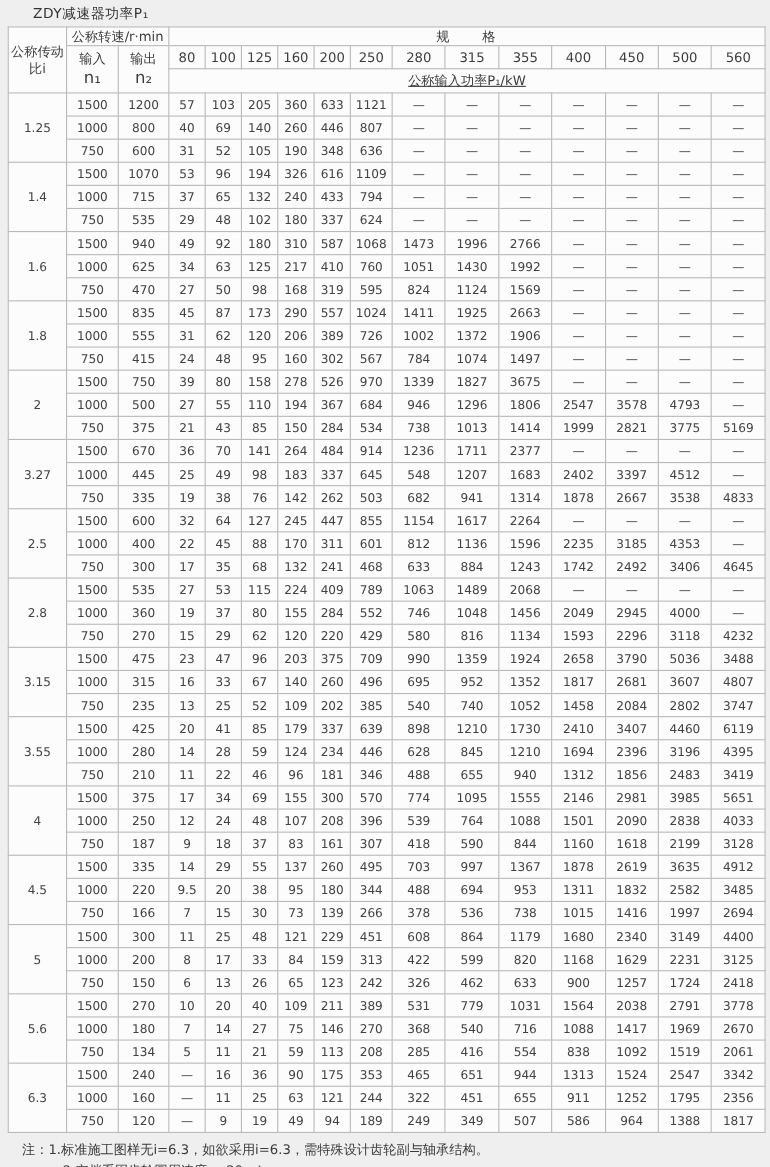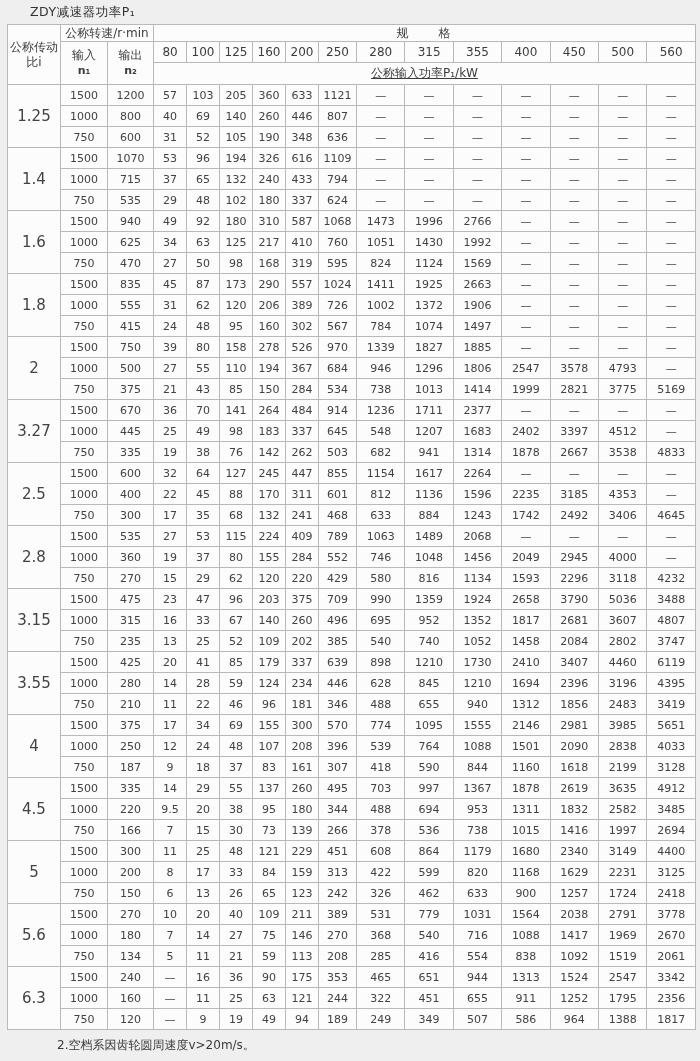--- a/index.html
+++ b/index.html
@@ -32,23 +32,23 @@
     font-weight:normal;
     padding:0 1px;
     overflow:hidden;
     white-space:nowrap;
   }
   thead th{font-size:12px;line-height:1.25;}
   thead tr.hr1{height:17px;}
   thead tr.hr2{height:21px;margin-top:24px;}
   thead tr.hr3{height:22px;text-decoration:underline;}
   thead th.spec{letter-spacing:2px;}
-  thead .sym{font-size:11px;font-weight:bold;}
+  thead .sym{font-size:15px;}
   tbody td{font-size:11px;height:20px;color:#424242;}
-  tbody td.ratio{font-size:15px;}
+  tbody td.ratio{font-size:11px;}
   tbody tr.group-first td{border-top:1.6px solid #979797;}
   tbody tr:first-child td{border-top:1px solid #b9b9b9;}
   col.c-ratio{width:53px;}
   col.c-in{width:47px;}
   col.c-out{width:46px;}
   col.c-s{width:33px;}
   col.c-m{width:38px;}
   col.c-w{width:48.4px;}
   .notes{margin-top:6px;font-size:12px;color:#3a3a3a;line-height:19px;}
   .note-line1{margin-left:20px;}
@@ -329,21 +329,21 @@
           <td>1500</td>
           <td>750</td>
           <td>39</td>
           <td>80</td>
           <td>158</td>
           <td>278</td>
           <td>526</td>
           <td>970</td>
           <td>1339</td>
           <td>1827</td>
-          <td>1885</td>
+          <td>3675</td>
           <td>—</td>
           <td>—</td>
           <td>—</td>
           <td>—</td>
         </tr>
         <tr>
           <td>1000</td>
           <td>500</td>
           <td>27</td>
           <td>55</td>
@@ -893,17 +893,20 @@
           <td>507</td>
           <td>586</td>
           <td>964</td>
           <td>1388</td>
           <td>1817</td>
         </tr>
       </tbody>
   </table>
 
   <div class="notes">
+    <div class="note-line1">
+      <span>注：</span><span>1.标准施工图样无i=6.3，如欲采用i=6.3，需特殊设计齿轮副与轴承结构。</span>
+    </div>
     <div class="note-line2">
       <span>2.空档系因齿轮圆周速度v&gt;20m/s。</span>
     </div>
   </div>
 </div>
 
 </body></html>

